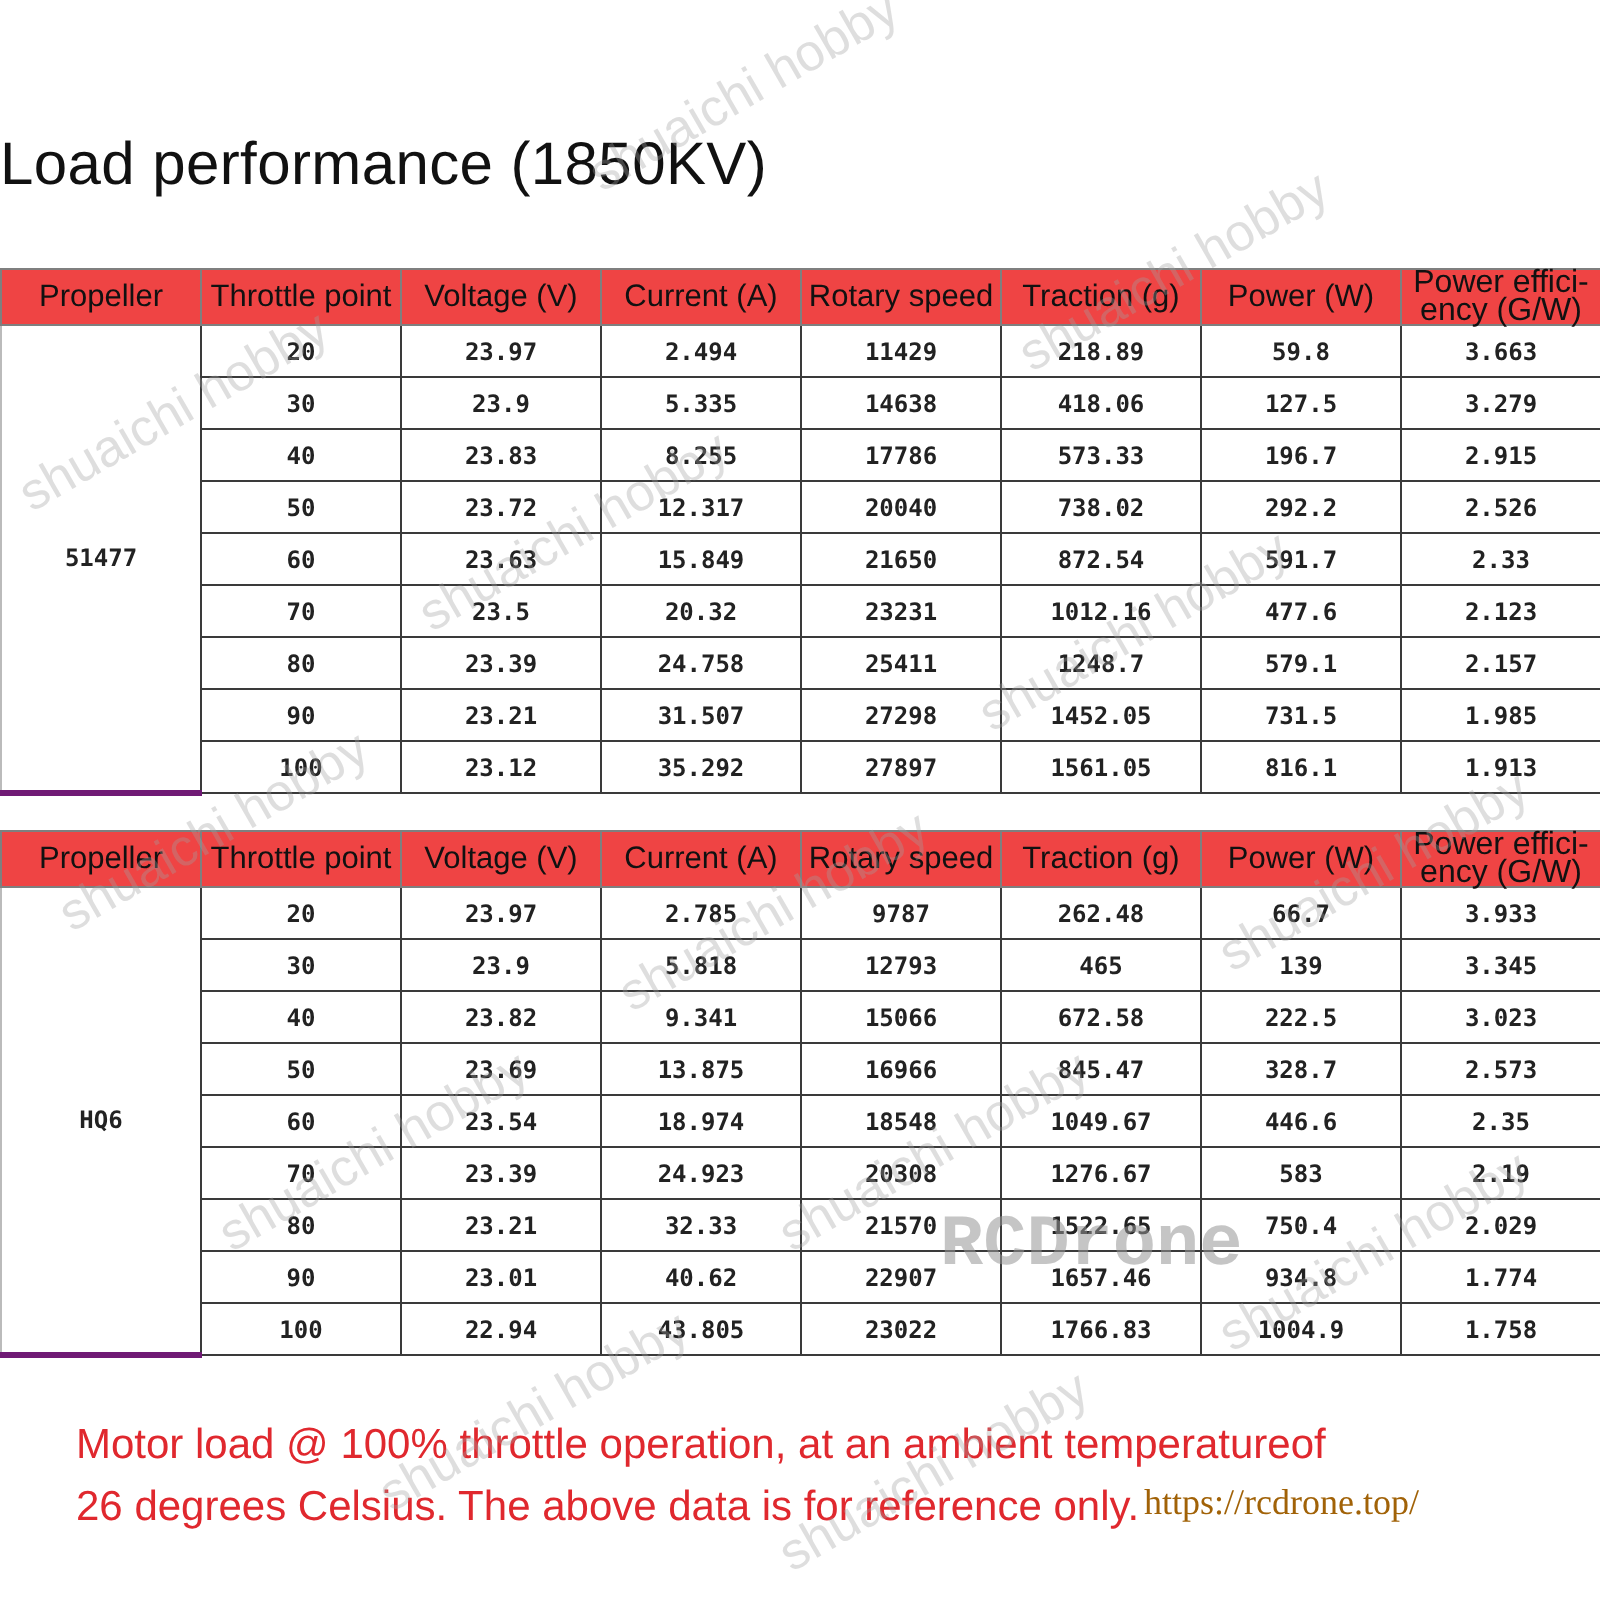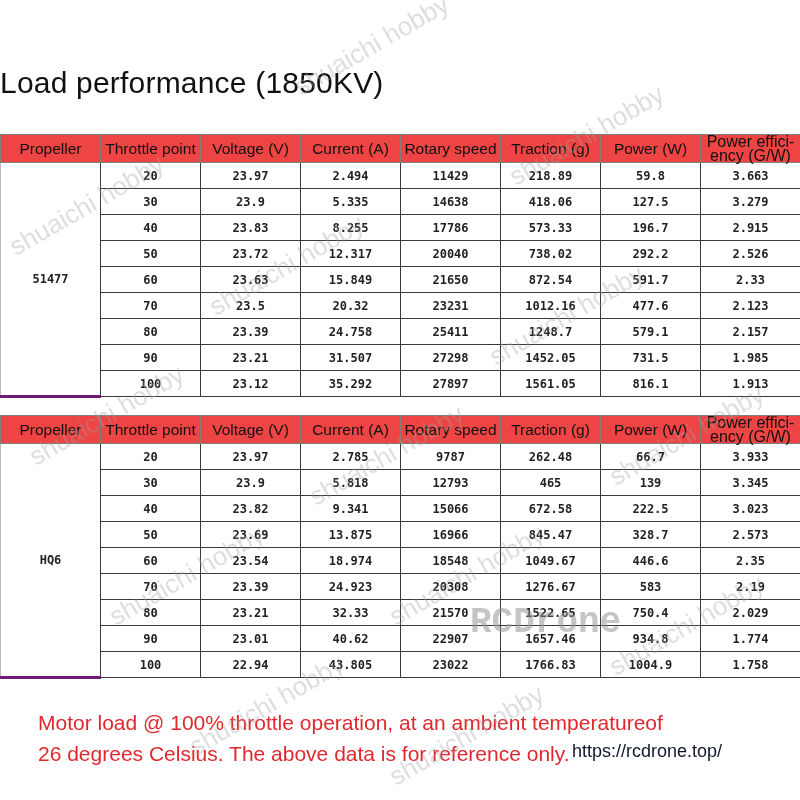--- a/index.html
+++ b/index.html
@@ -7,21 +7,21 @@
   .title { position: absolute; left: 0; top: 66px; width: 782px; text-align: left; font-size: 30px; color: #111; letter-spacing: 0.2px; }
   table.perf { position: absolute; left: 0; width: 800px; border-collapse: collapse; table-layout: fixed; }
   table.perf col { width: 100px; }
   table.perf th { background: #ef4444; color: #111; font-weight: normal; font-size: 15.5px; height: 25px; padding: 0; border: 1px solid #7f7f7f; white-space: nowrap; line-height: 1; }
   table.perf th.two { font-size: 16px; line-height: 0.85; white-space: normal; margin-top: 47px; }
   table.perf td { height: 25px; padding: 0; text-align: center; font-family: "DejaVu Sans Mono", monospace; font-weight: bold; font-size: 12px; color: #222; border: 1px solid #3a3a3a; }
   table.perf td.prop { border: none; border-left: 1px solid #bbb; border-bottom: 3px solid #701a75; }
   #t1 { top: 134px; }
   #t2 { top: 415px; }
   .note { position: absolute; left: 38px; top: 707px; font-size: 21px; line-height: 31px; color: #e0282e; width: 760px; }
-  .url { position: absolute; left: 572px; top: 741px; font-size: 18px; color: #0f172a; }
+  .url { position: absolute; left: 572px; top: 741px; font-size: 18px; color: #a16207; font-family: Liberation Serif, serif; }
   .wm { position: absolute; color: rgba(160,160,160,0.35); font-size: 26px; transform: rotate(-30deg); white-space: nowrap; pointer-events: none; }
   .rcd { position: absolute; left: 470px; top: 602px; font-size: 36px; color: rgba(150,150,150,0.55); font-weight: bold; pointer-events: none; font-family: Liberation Mono, monospace; }
 </style>
 </head>
 <body>
 
 <div class="title">Load performance (1850KV)</div>
 
 <table class="perf" id="t1">
   <colgroup>

